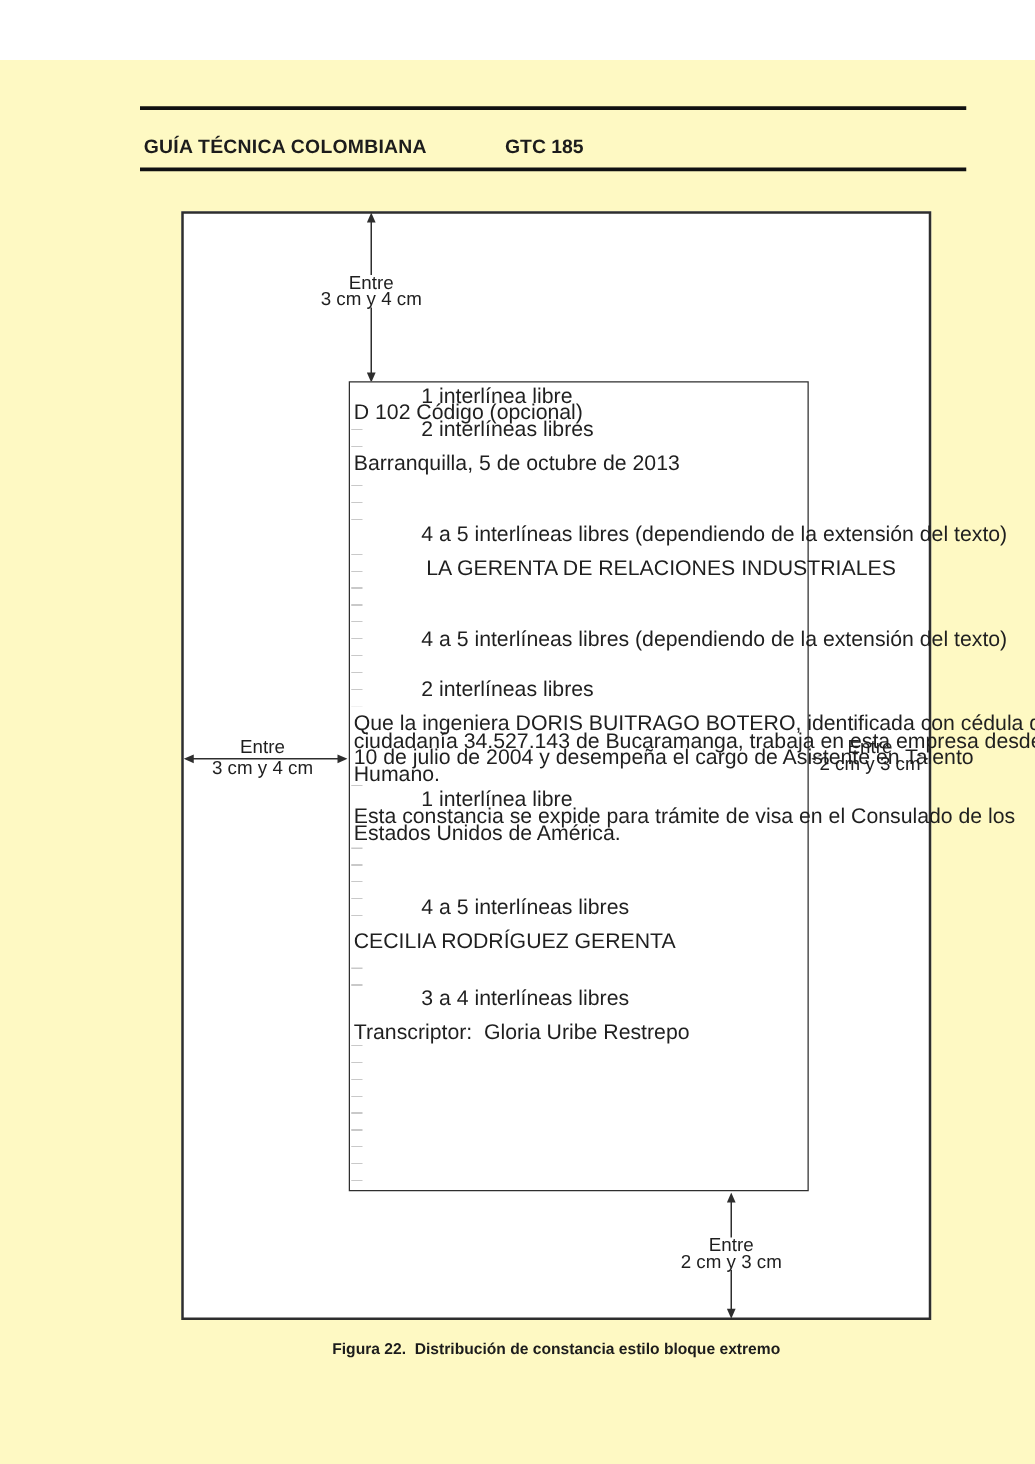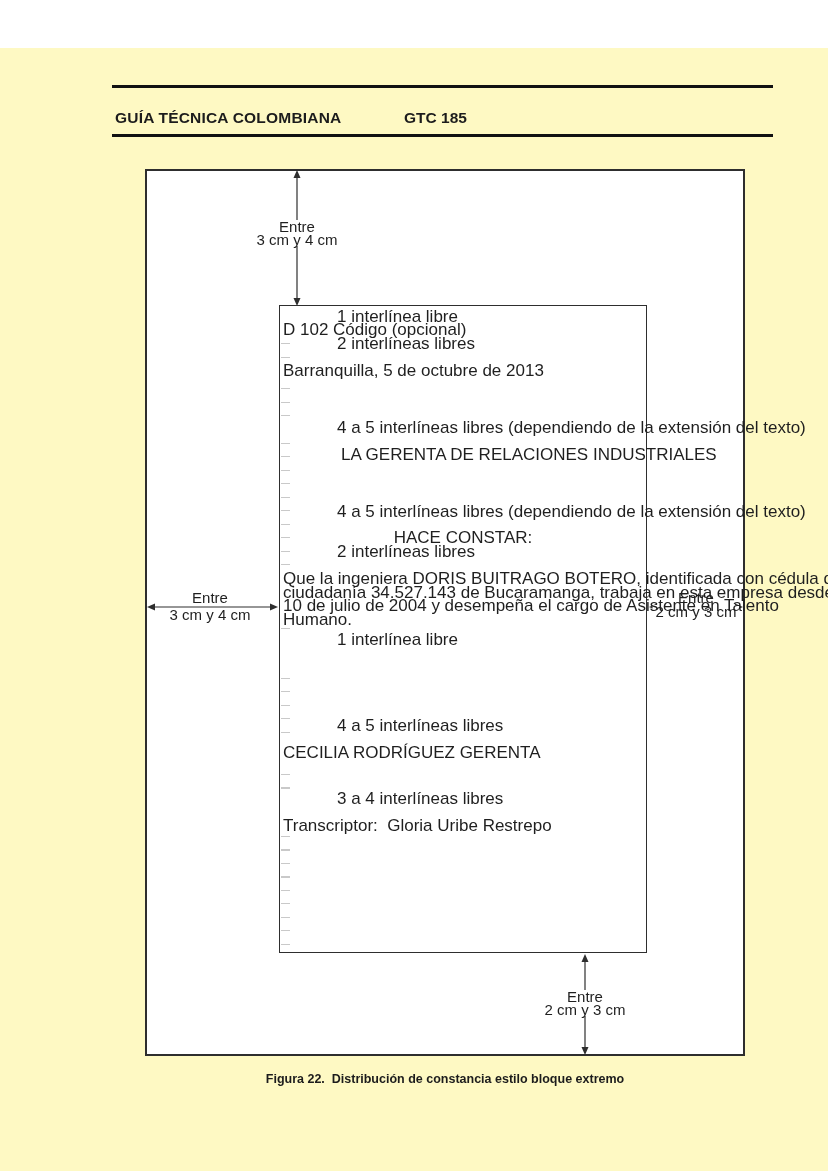--- a/index.html
+++ b/index.html
@@ -95,27 +95,28 @@
     <div class="tick-strip" style="top:468px;height:22px;"></div>
     <div class="tick-strip" style="top:530px;height:112px;"></div>
 
     <div class="ln indent" style="top:4px;">1 interlínea libre</div>
     <div class="ln flush" style="top:17px;">D 102 Código (opcional)</div>
     <div class="ln indent" style="top:31px;">2 interlíneas libres</div>
     <div class="ln flush" style="top:58px;">Barranquilla, 5 de octubre de 2013</div>
     <div class="ln indent" style="top:115px;">4 a 5 interlíneas libres (dependiendo de la extensión del texto)</div>
     <div class="ln g-ind b" style="top:142px;">LA GERENTA DE RELACIONES INDUSTRIALES</div>
     <div class="ln indent" style="top:199px;">4 a 5 interlíneas libres (dependiendo de la extensión del texto)</div>
-    <div class="ln ctr b" style="top:225px;">HACE CONSTAR:</div>
     <div class="ln indent" style="top:239px;">2 interlíneas libres</div>
     <div class="ln flush" style="top:266px;">Que la ingeniera DORIS BUITRAGO BOTERO, identificada con cédula de
 ciudadanía 34.527.143 de Bucaramanga, trabaja en esta empresa desde el
 10 de julio de 2004 y desempeña el cargo de Asistente en Talento
 Humano.</div>
     <div class="ln indent" style="top:327px;">1 interlínea libre</div>
+    <div class="ln flush" style="top:340px;">Esta constancia se expide para trámite de visa en el Consulado de los
+Estados Unidos de América.</div>
     <div class="ln indent" style="top:413px;">4 a 5 interlíneas libres</div>
     <div class="ln flush" style="top:440px;">CECILIA RODRÍGUEZ GERENTA</div>
     <div class="ln indent" style="top:486px;">3 a 4 interlíneas libres</div>
     <div class="ln flush" style="top:513px;">Transcriptor:  Gloria Uribe Restrepo</div>
   </div>
 
   <div class="caption">Figura 22.  Distribución de constancia estilo bloque extremo</div>
 
 </div>
 

